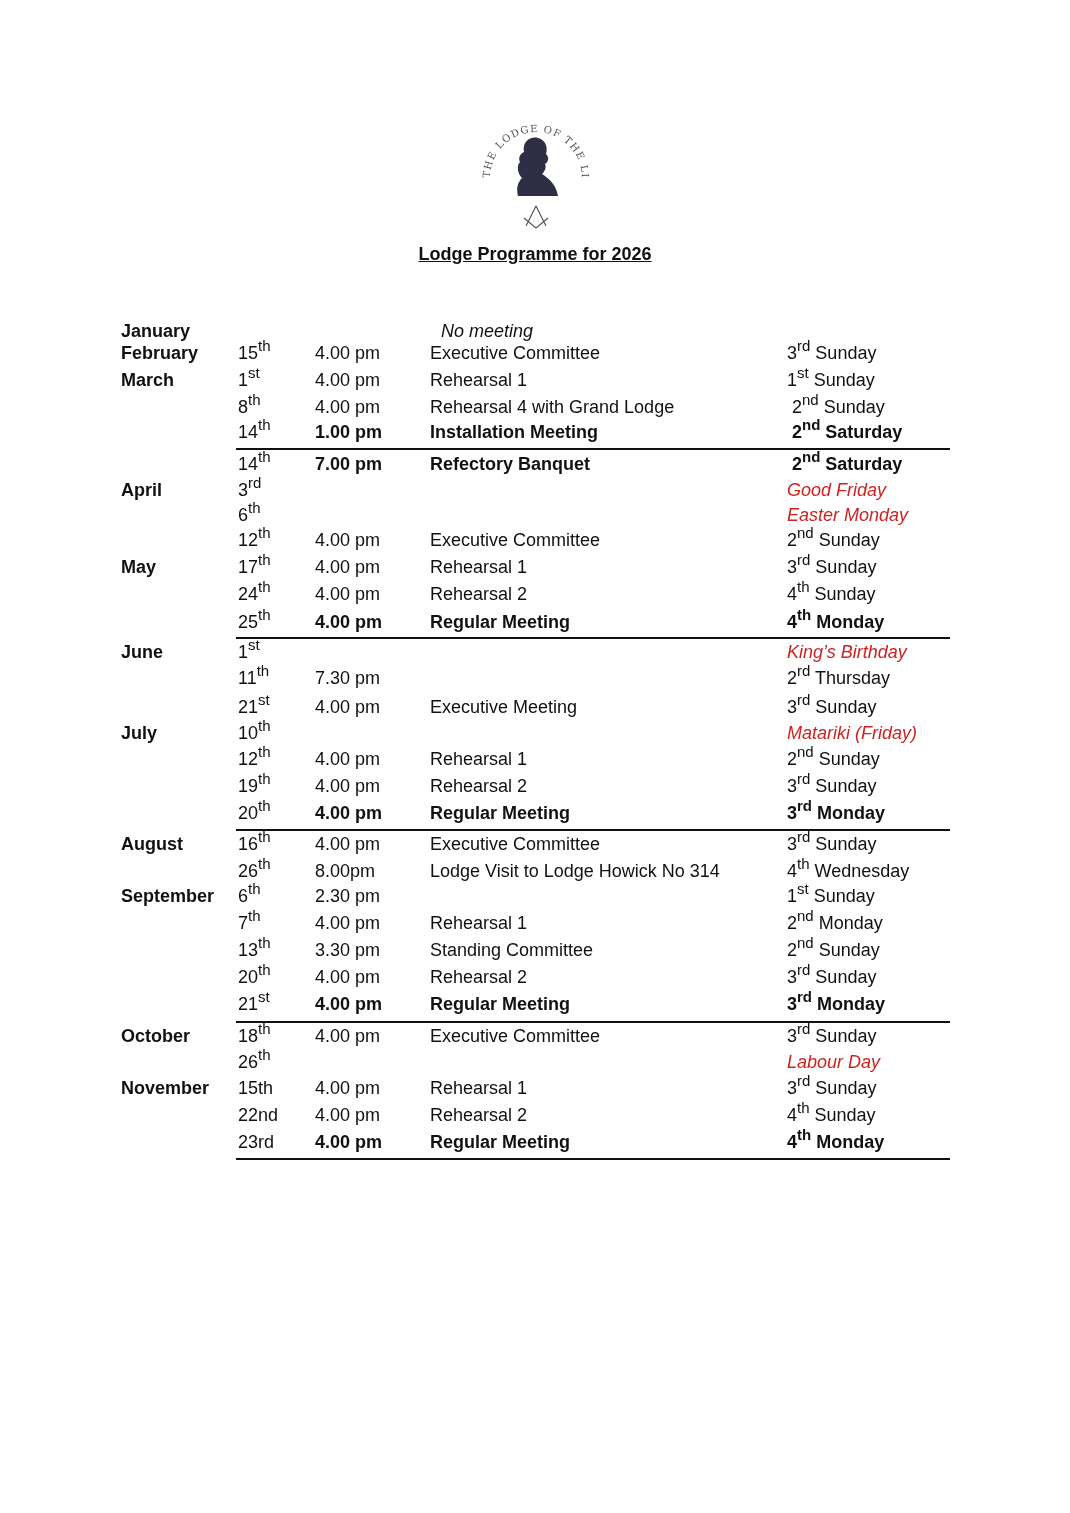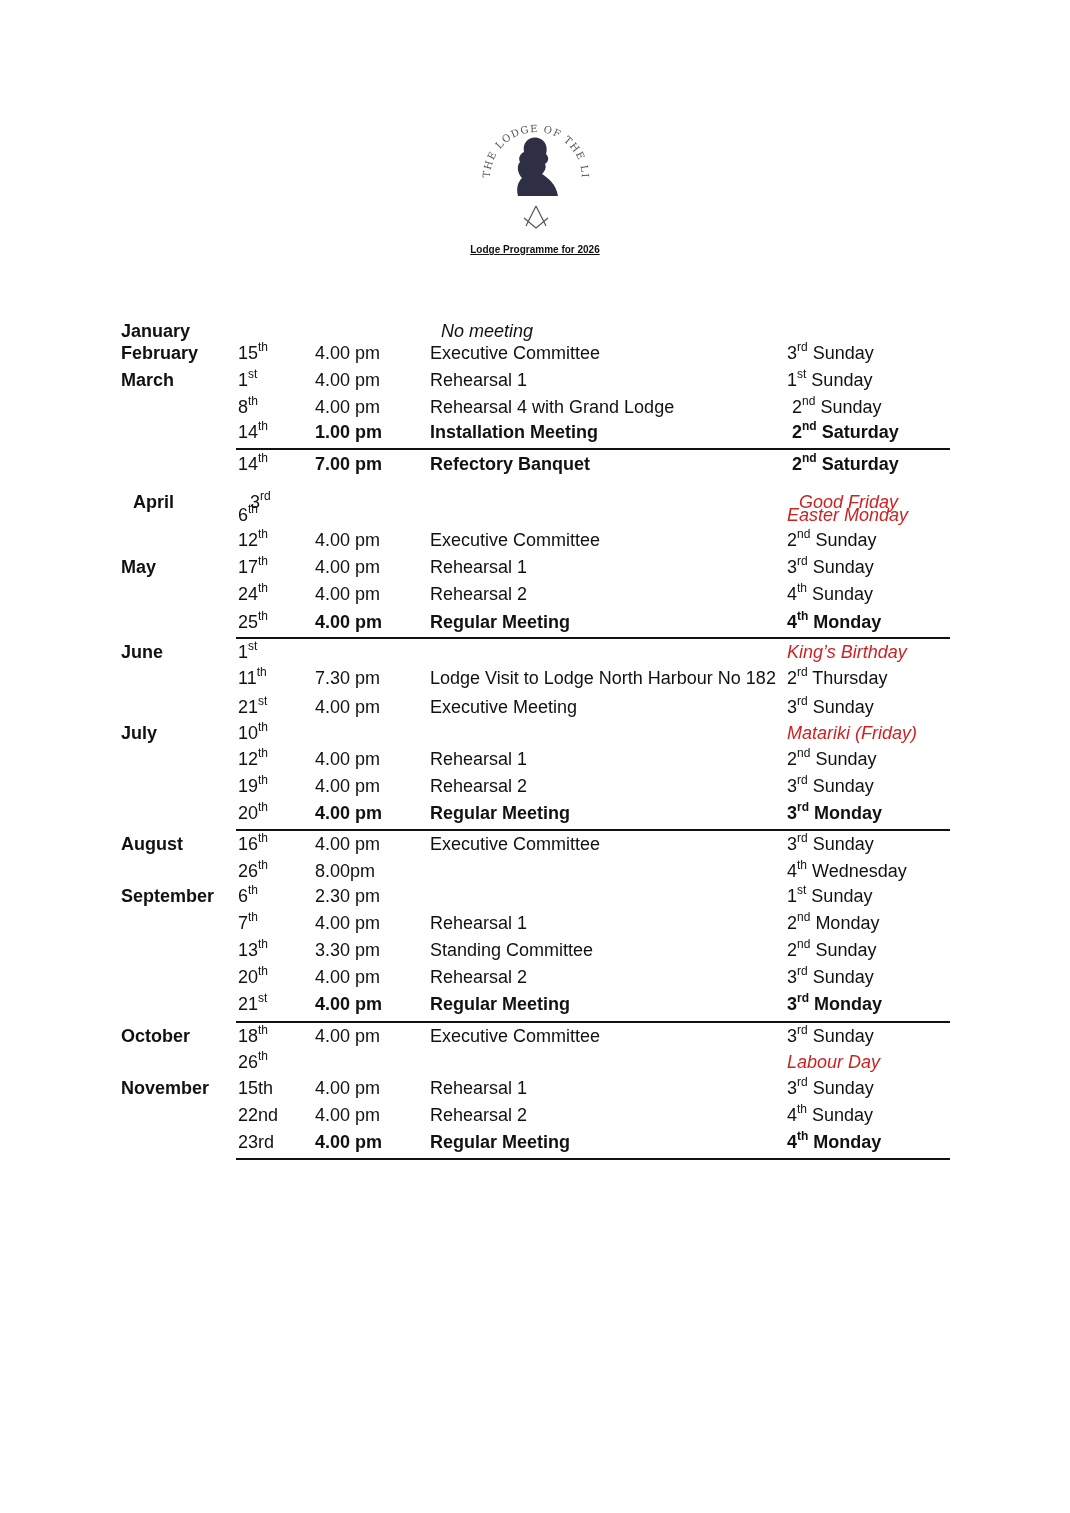--- a/index.html
+++ b/index.html
@@ -1,29 +1,29 @@
 <!DOCTYPE html>
 <html><head>
   <meta charset="utf-8">
   <style>
     html, body { margin: 0; padding: 0; background: #ffffff; }
     body { width: 1070px; height: 1513px; position: relative; font-family: "Liberation Sans", sans-serif; color: #111; overflow: hidden; }
     .logo { position: absolute; left: 478px; top: 118px; width: 116px; height: 126px; }
-    .title { position: absolute; left: 0; width: 1070px; top: 244px; text-align: center; font-weight: bold; font-size: 10px; text-decoration: underline; color: #111; }
+    .title { position: absolute; left: 0; width: 1070px; top: 244px; text-align: center; font-weight: bold; font-size: 18px; text-decoration: underline; color: #111; }
     .row { position: absolute; left: 0; width: 862px; height: 26px; font-size: 18px; line-height: 26px; }
     .row span { position: absolute; top: 0; white-space: nowrap; }
     .c-month { left: 121px; font-weight: bold; }
     .c-day { left: 238px; }
     .c-time { left: 315px; }
     .c-event { left: 430px; }
     .c-when { left: 787px; }
     .bold { font-weight: bold; }
     .holiday { color: #cc2222; font-style: italic; }
     .italic { font-style: italic; }
-    sup { font-size: 12px; line-height: 0; position: relative; top: -1px; }
+    sup { font-size: 15px; line-height: 0; position: relative; top: -1px; }
     .rule { position: absolute; left: 236px; width: 714px; height: 2px; background: #111; }
   </style>
 </head>
 <body>
 
 <div class="logo">
   <svg width="116" height="126" viewBox="0 0 116 126">
     <defs>
       <path id="ring" d="M 58 108 m -46 -48 a 46 46 0 1 1 92 0" fill="none"></path>
     </defs>
@@ -70,21 +70,21 @@
       <span class="c-time bold">1.00 pm</span>
       <span class="c-event bold">Installation Meeting</span>
       <span class="c-when bold" style="left: 792px;">2<sup>nd</sup> Saturday</span>
     </div>
     <div class="row" style="top: 451px;">
       <span class="c-day">14<sup>th</sup></span>
       <span class="c-time bold">7.00 pm</span>
       <span class="c-event bold">Refectory Banquet</span>
       <span class="c-when bold" style="left: 792px;">2<sup>nd</sup> Saturday</span>
     </div>
-    <div class="row" style="top: 489px; margin-left: 12px;">
+    <div class="row" style="top: 477px;">
       <span class="c-month">April</span>
       <span class="c-day">3<sup>rd</sup></span>
       <span class="c-when holiday">Good Friday</span>
     </div>
     <div class="row" style="top: 502px;">
       <span class="c-day">6<sup>th</sup></span>
       <span class="c-when holiday">Easter Monday</span>
     </div>
     <div class="row" style="top: 527px;">
       <span class="c-day">12<sup>th</sup></span>
@@ -112,21 +112,20 @@
       <span class="c-when bold">4<sup>th</sup> Monday</span>
     </div>
     <div class="row" style="top: 639px;">
       <span class="c-month">June</span>
       <span class="c-day">1<sup>st</sup></span>
       <span class="c-when holiday">King’s Birthday</span>
     </div>
     <div class="row" style="top: 665px;">
       <span class="c-day">11<sup>th</sup></span>
       <span class="c-time">7.30 pm</span>
-      <span class="c-event">Lodge Visit to Lodge North Harbour No 182</span>
       <span class="c-when">2<sup>rd</sup> Thursday</span>
     </div>
     <div class="row" style="top: 694px;">
       <span class="c-day">21<sup>st</sup></span>
       <span class="c-time">4.00 pm</span>
       <span class="c-event">Executive Meeting</span>
       <span class="c-when">3<sup>rd</sup> Sunday</span>
     </div>
     <div class="row" style="top: 720px; padding-left: 37px;">
       <span class="c-month">July</span>
@@ -154,20 +153,21 @@
     <div class="row" style="top: 831px;">
       <span class="c-month">August</span>
       <span class="c-day">16<sup>th</sup></span>
       <span class="c-time">4.00 pm</span>
       <span class="c-event">Executive Committee</span>
       <span class="c-when">3<sup>rd</sup> Sunday</span>
     </div>
     <div class="row" style="top: 858px;">
       <span class="c-day">26<sup>th</sup></span>
       <span class="c-time">8.00pm</span>
+      <span class="c-event">Lodge Visit to Lodge Howick No 314</span>
       <span class="c-when">4<sup>th</sup> Wednesday</span>
     </div>
     <div class="row" style="top: 883px;">
       <span class="c-month">September</span>
       <span class="c-day">6<sup>th</sup></span>
       <span class="c-time">2.30 pm</span>
       <span class="c-when">1<sup>st</sup> Sunday</span>
     </div>
     <div class="row" style="top: 910px; padding-left: 6px;">
       <span class="c-day">7<sup>th</sup></span>

